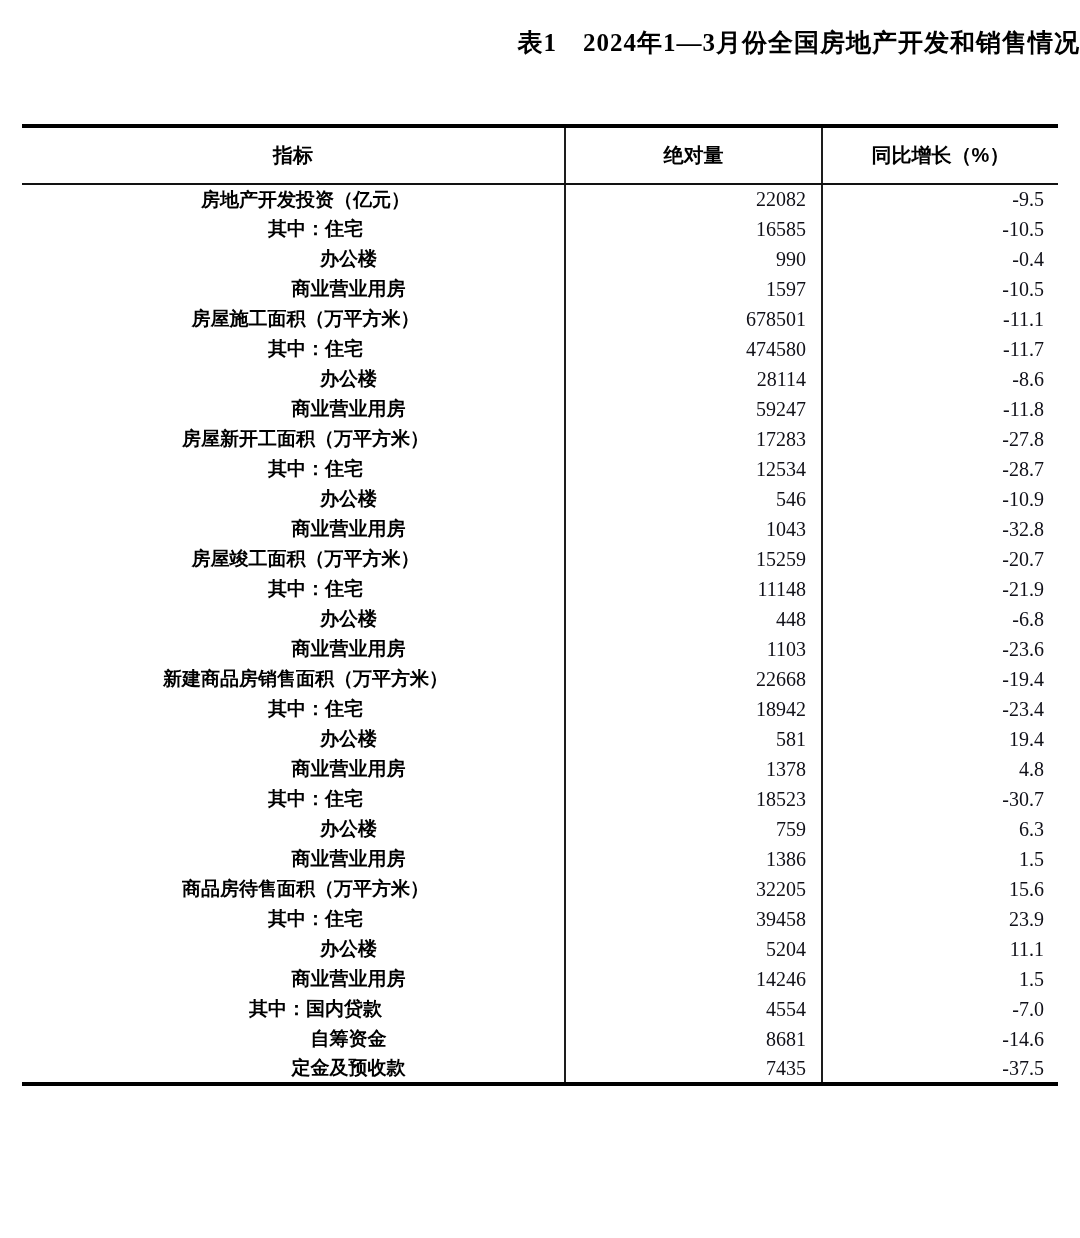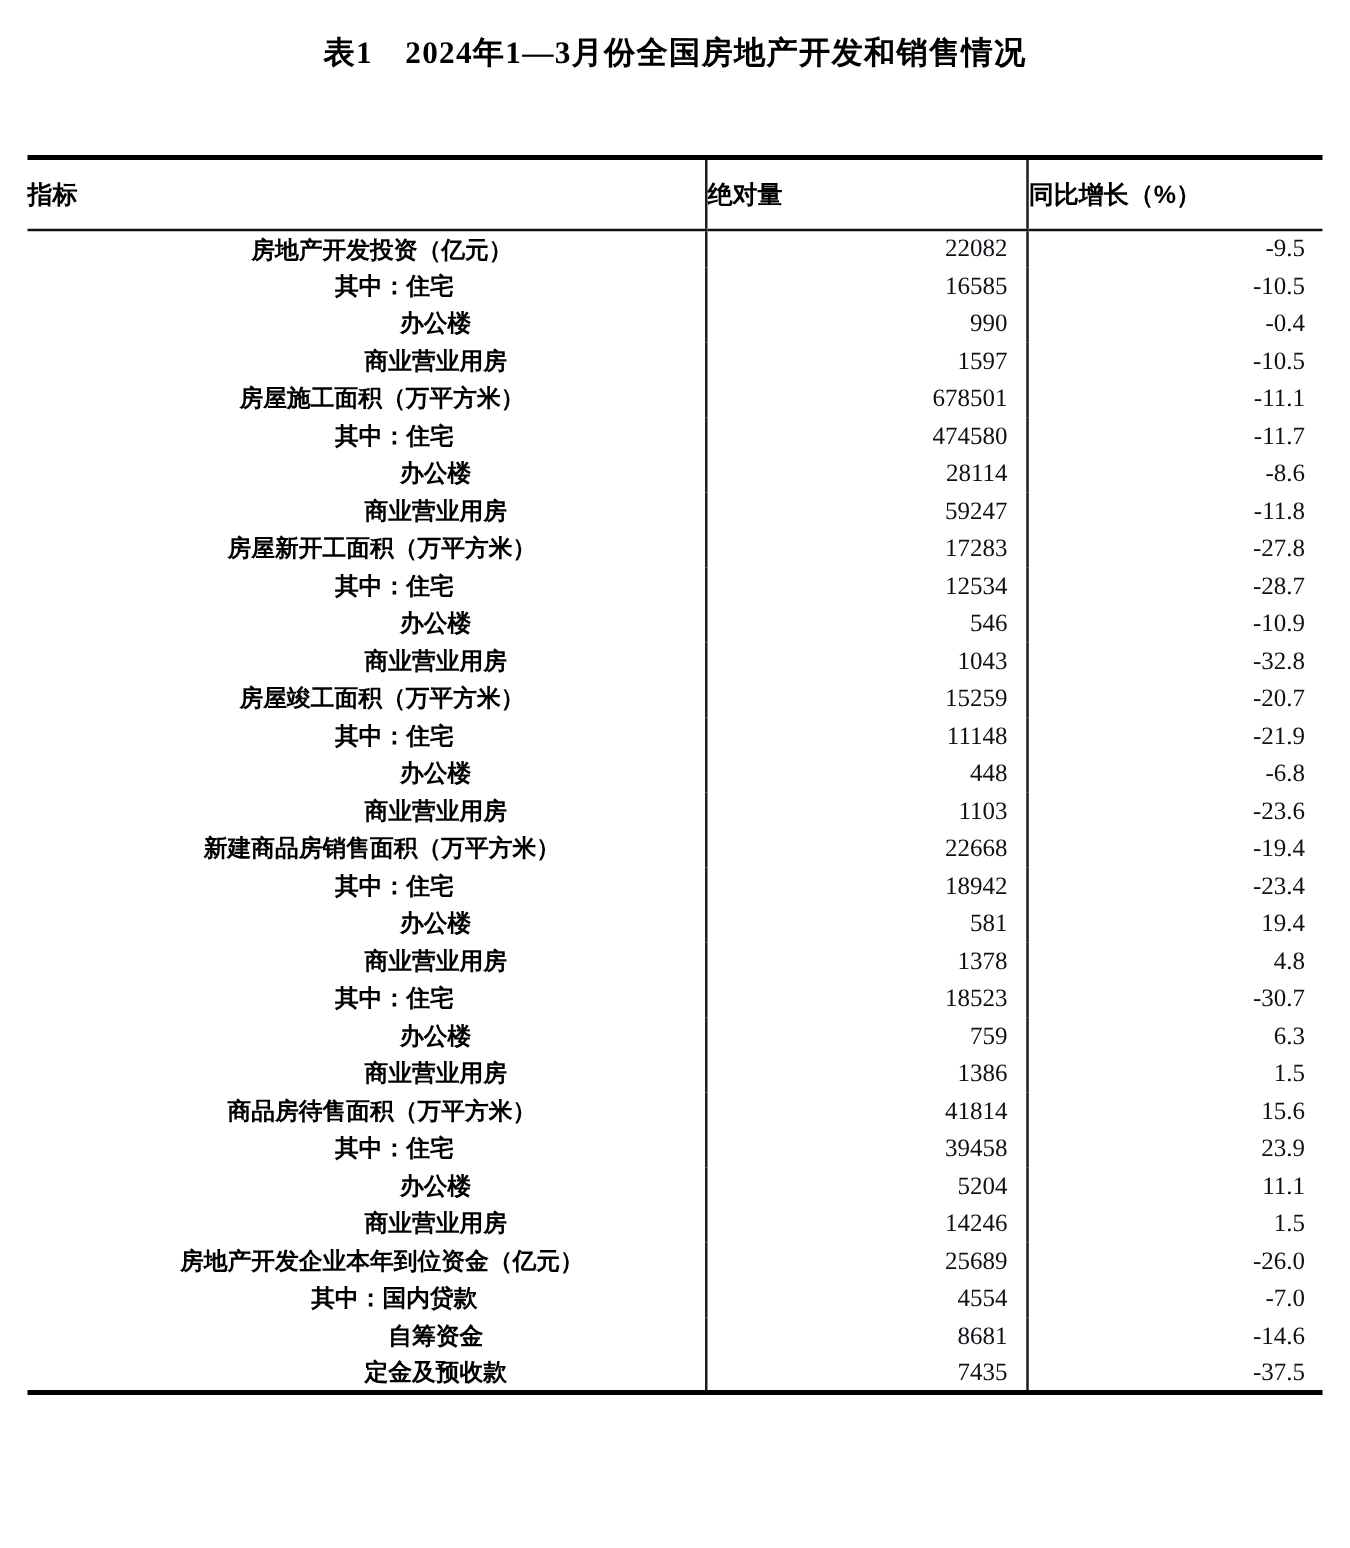--- a/index.html
+++ b/index.html
@@ -6,21 +6,21 @@
   html, body {
     width: 1080px;
     background: #ffffff;
     color: #000000;
     font-family: "Liberation Sans", sans-serif;
   }
   body { height: 1238px; overflow: hidden; }
 
   .doc-title {
     padding-top: 27px;
-    text-align: center;
+    text-align: right;
     font-family: "Liberation Serif", serif;
     font-size: 25px;
     font-weight: bold;
     letter-spacing: 1px;
     line-height: 32px;
   }
 
   table.stat-table {
     table-layout: fixed;
     border-collapse: collapse;
@@ -30,21 +30,21 @@
     border-bottom: 4px solid #000000;
   }
   col.c-indicator { width: 543px; }
   col.c-absolute  { width: 257px; }
   col.c-growth    { width: 236px; }
 
   thead th {
     height: 58px;
     font-size: 20px;
     font-weight: 600;
-    text-align: left;
+    text-align: center;
     vertical-align: middle;
     border-bottom: 2.5px solid #121212;
   }
   th + th, td + td { border-left: 2px solid #1d1d1d; }
 
   tbody td {
     height: 30px;
     vertical-align: middle;
     font-size: 19px;
     white-space: nowrap;
@@ -194,42 +194,37 @@
         <td class="num abs">759</td>
         <td class="num growth">6.3</td>
       </tr>
       <tr>
         <td class="ind ind-2">商业营业用房</td>
         <td class="num abs">1386</td>
         <td class="num growth">1.5</td>
       </tr>
       <tr>
         <td class="ind ind-0">商品房待售面积（万平方米）</td>
-        <td class="num abs">41814</td>
+        <td class="num abs">32205</td>
         <td class="num growth">15.6</td>
       </tr>
       <tr>
         <td class="ind ind-1">其中：住宅</td>
         <td class="num abs">39458</td>
         <td class="num growth">23.9</td>
       </tr>
       <tr>
         <td class="ind ind-2">办公楼</td>
         <td class="num abs">5204</td>
         <td class="num growth">11.1</td>
       </tr>
       <tr>
         <td class="ind ind-2">商业营业用房</td>
         <td class="num abs">14246</td>
         <td class="num growth">1.5</td>
-      </tr>
-      <tr>
-        <td class="ind ind-0">房地产开发企业本年到位资金（亿元）</td>
-        <td class="num abs">25689</td>
-        <td class="num growth">-26.0</td>
       </tr>
       <tr>
         <td class="ind ind-1">其中：国内贷款</td>
         <td class="num abs">4554</td>
         <td class="num growth">-7.0</td>
       </tr>
       <tr>
         <td class="ind ind-2">自筹资金</td>
         <td class="num abs">8681</td>
         <td class="num growth">-14.6</td>

